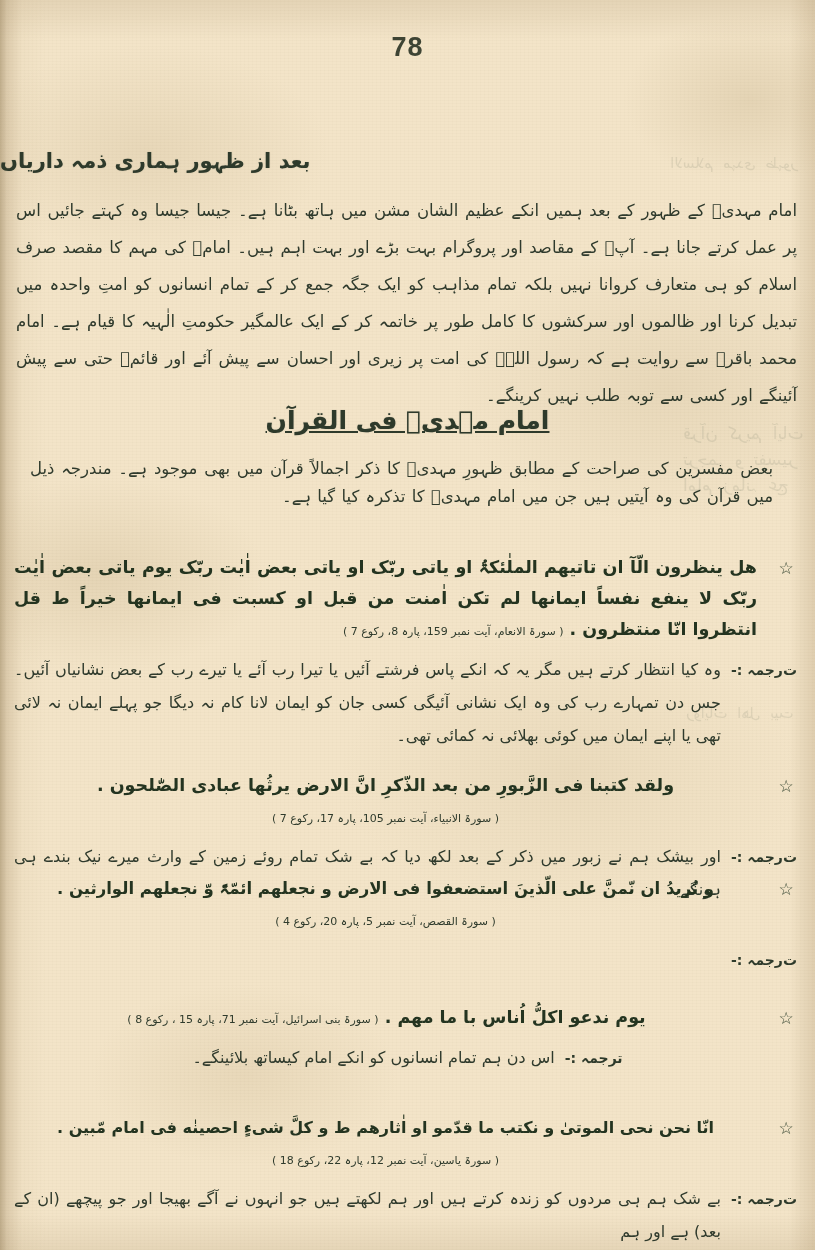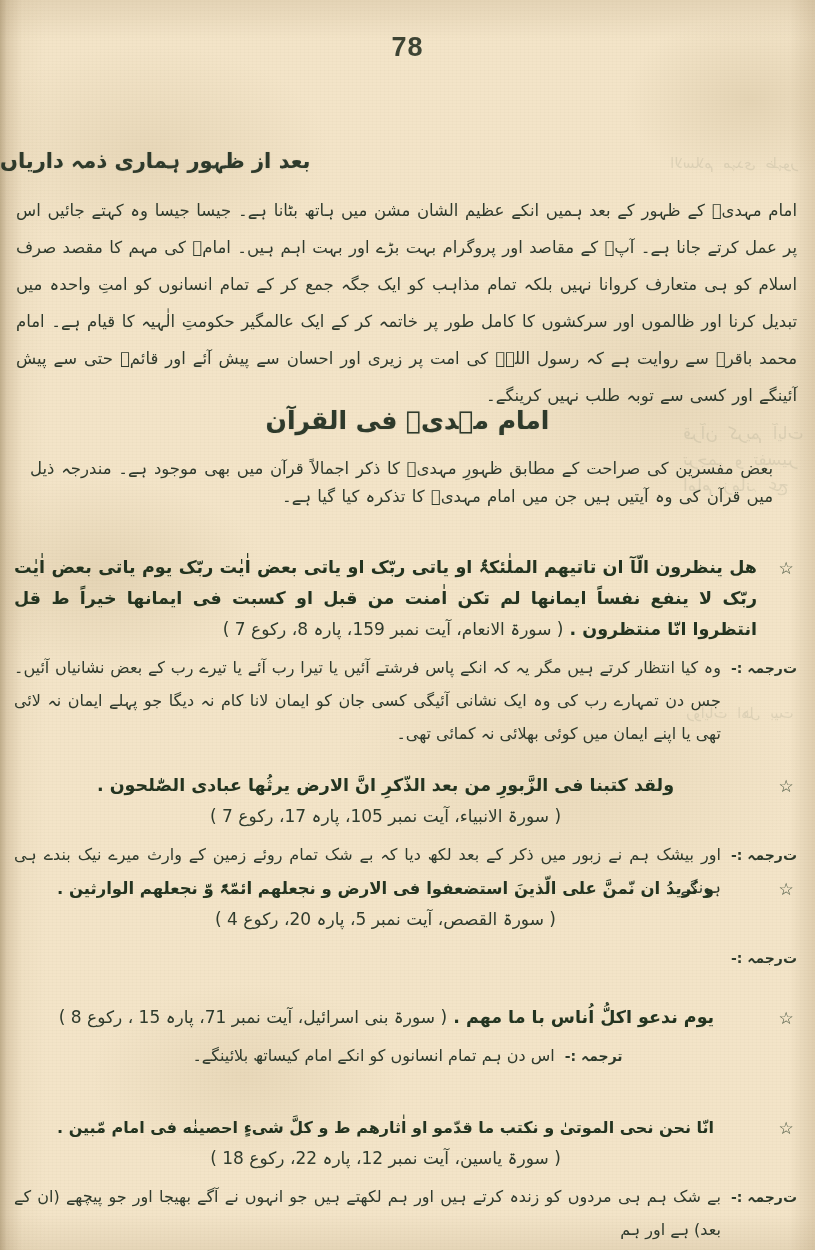--- a/index.html
+++ b/index.html
@@ -118,20 +118,21 @@
     position: absolute;
     top: 403px;
     left: 0;
     right: 0;
     text-align: center;
     font-size: 25px;
     line-height: 36px;
     font-weight: bold;
     color: #2e3a2b;
     text-shadow: 0 0 1px rgba(47,58,44,0.35);
+    text-decoration: underline;
   }
 
   
   .para {
     position: absolute;
     font-size: 16.5px;
     line-height: 37px;
     text-align: justify;
     text-align-last: right;
     word-spacing: 1px;
@@ -171,21 +172,21 @@
   }
   .verse-text {
     flex: 1 1 auto;
     font-size: 17.5px;
     line-height: 31px;
     text-align: justify;
     text-align-last: right;
     letter-spacing: .2px;
   }
   .verse-text .citation {
-    font-size: 17px;
+    font-size: 11px;
     font-weight: normal;
     color: #2f3b2c;
     white-space: nowrap;
     letter-spacing: 0;
   }
 
   
   .trans-row {
     display: flex;
     flex-direction: row;

